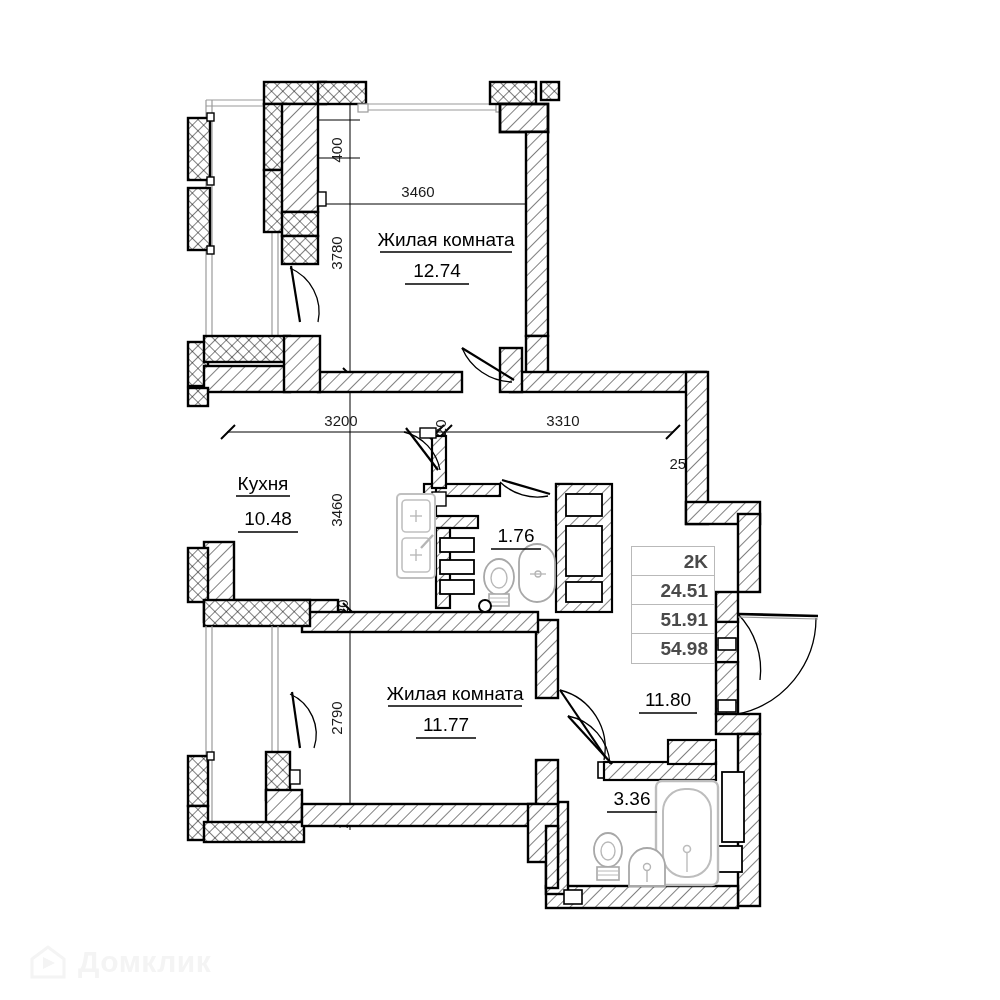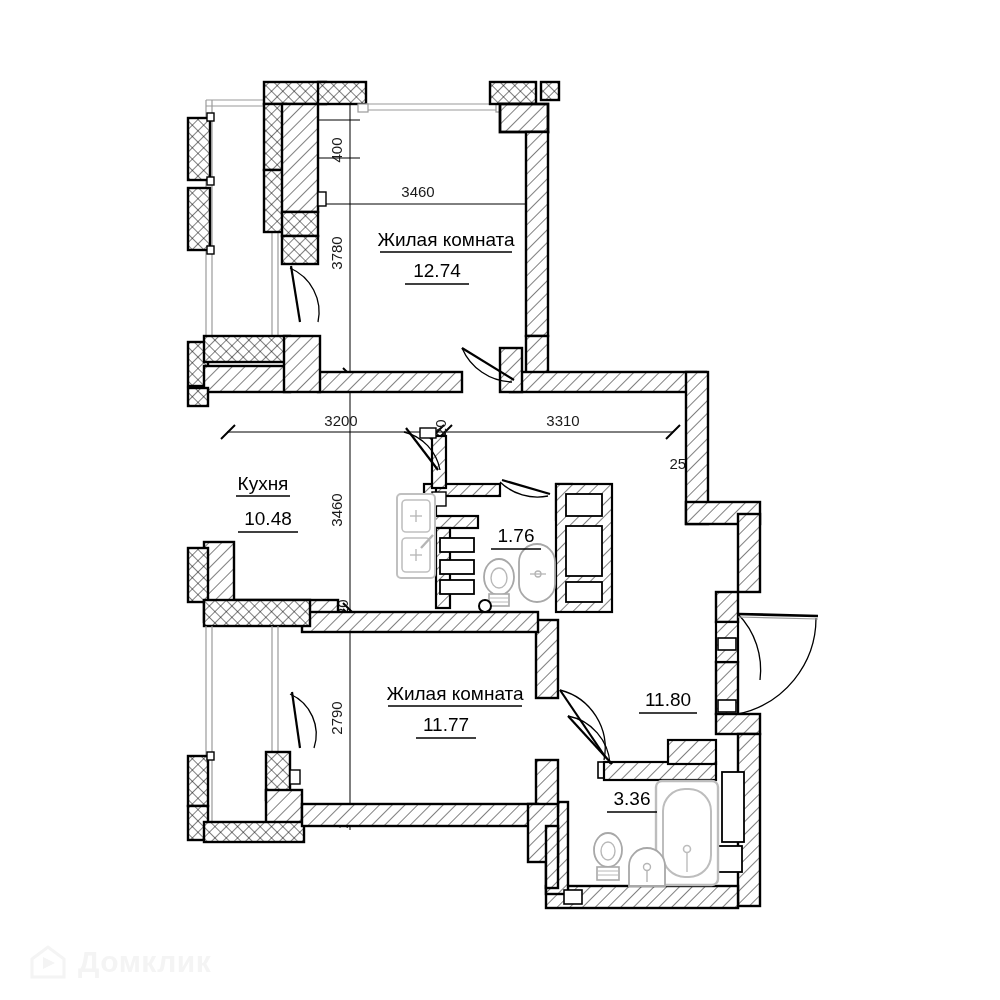--- a/index.html
+++ b/index.html
@@ -379,20 +379,26 @@
 
       <g>
         <text x="632" y="805" font-size="19" text-anchor="middle">3.36</text>
         <line x1="607" y1="812" x2="657" y2="812" stroke="#000" stroke-width="1.3"></line>
       </g>
     </g>
 
   </g>
 </svg>
 
+  <div class="info-box">
+    <div class="row">2K</div>
+    <div class="row">24.51</div>
+    <div class="row">51.91</div>
+    <div class="row">54.98</div>
+  </div>
 
   <div class="watermark">
     <svg width="40" height="40" viewBox="0 0 40 40">
       <path d="M4 17 L20 5 L36 17 L36 35 L4 35 Z" fill="none" stroke="#f4f4f4" stroke-width="3"></path>
       <path d="M15 15 L27 21 L15 27 Z" fill="#f4f4f4"></path>
     </svg>
     <span class="wm-text">Домклик</span>
   </div>
 
 </div>

